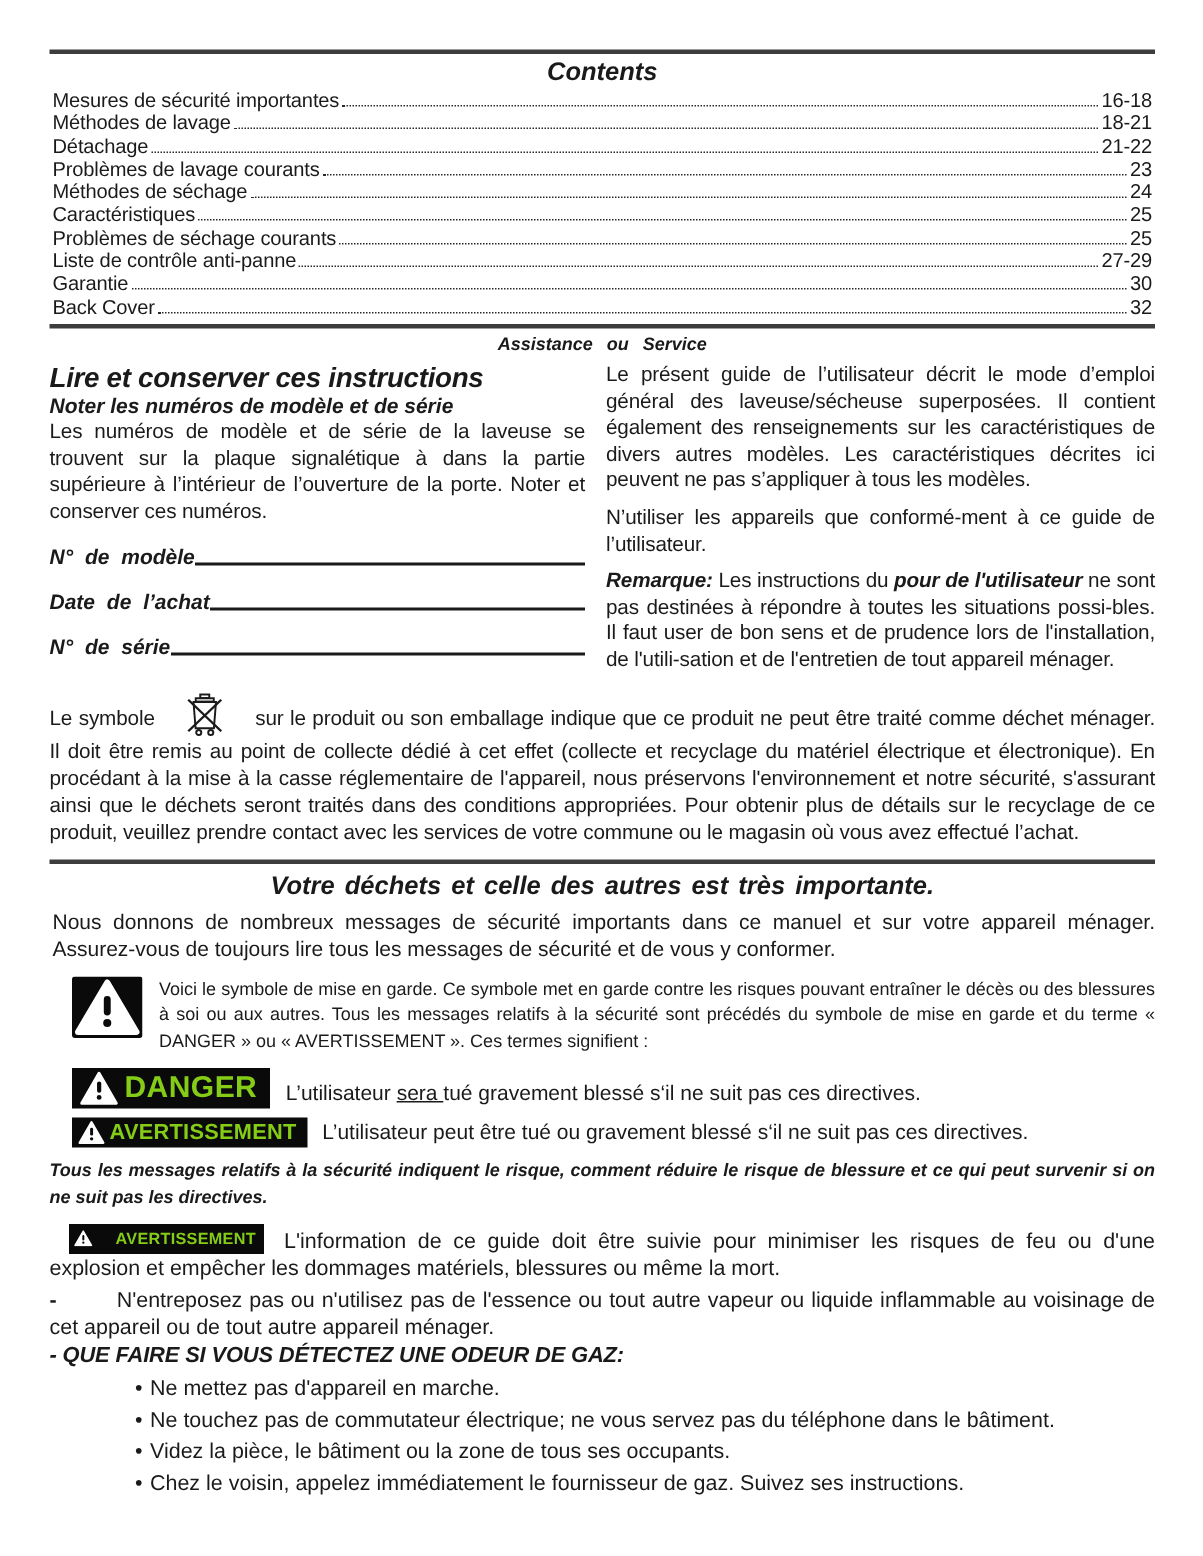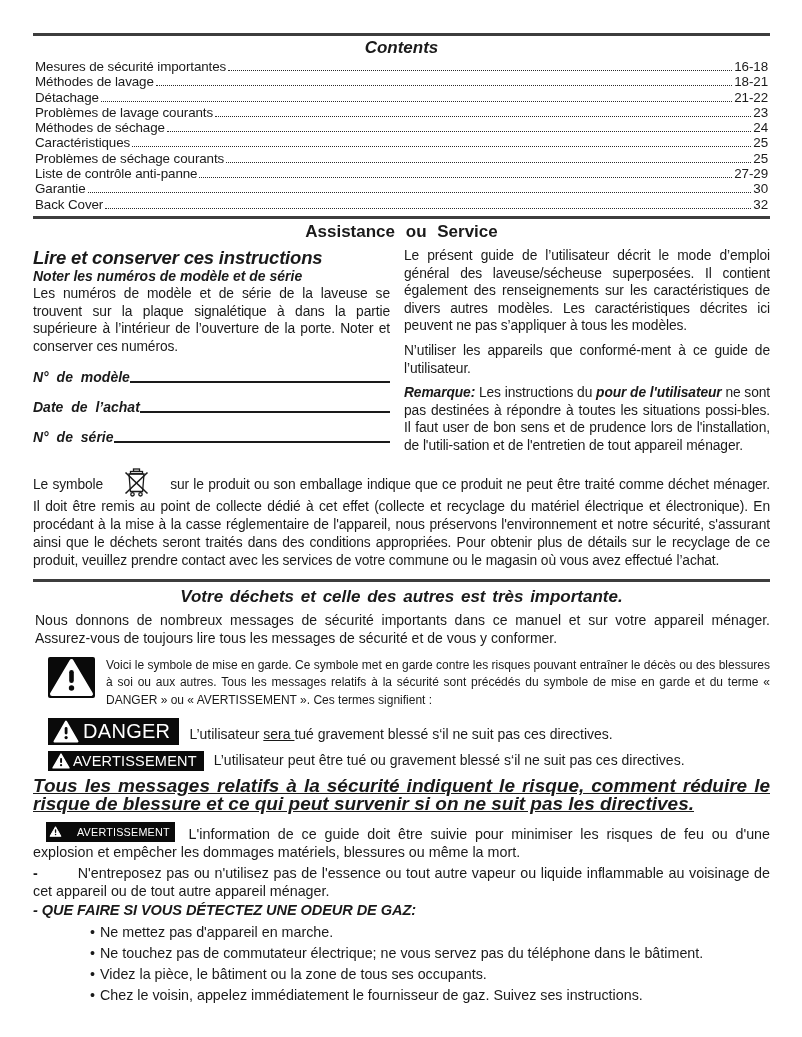--- a/index.html
+++ b/index.html
@@ -11,21 +11,21 @@
   .center { text-align:center; }
   .just { text-align:justify; }
 
   
   .contents-title { font-size:17px; font-weight:bold; font-style:italic; word-spacing:2px; margin:2px 0 1px 0; }
   .toc { margin:0 2px 4px 2px; }
   .toc-row { display:flex; align-items:baseline; font-size:13.4px; line-height:15.3px; letter-spacing:-0.1px; }
   .toc-dots { flex:1; border-bottom:1.6px dotted #2a2a2a; margin:0 2px 3px 2px; }
 
   
-  .assist-title { font-size:17px; font-weight:bold; word-spacing:6px; margin:3px 0 5px 0; }
+  .assist-title { font-size:12px; font-weight:bold; font-style:italic; word-spacing:6px; margin:3px 0 5px 0; }
   .cols { display:flex; gap:14px; }
   .col-left { width:357px; flex:none; }
   .col-right { flex:1; }
   .h-big { font-size:18.5px; font-weight:bold; font-style:italic; letter-spacing:-0.2px; line-height:21px; }
   .h-sub { font-size:14px; font-weight:bold; font-style:italic; line-height:16px; margin-bottom:1px; }
   .body-txt { font-size:13.8px; line-height:17.6px; letter-spacing:-0.1px; }
   .col-right p { margin-bottom:7px; }
   .field-row { display:flex; align-items:flex-end; margin-top:14px; }
   .field-label { font-size:14px; font-weight:bold; font-style:italic; word-spacing:4px; white-space:nowrap; }
   .field-line { flex:1; border-bottom:2px solid #1a1a1a; margin-bottom:2px; }
@@ -35,26 +35,26 @@
   .weee-icon { vertical-align:-9px; margin:0 20px; }
 
   
   .safety-title { font-size:17px; font-weight:bold; font-style:italic; word-spacing:2px; margin:5px 0 4px 0; }
   .intro { font-size:14px; line-height:18px; margin:0 0 10px 2px; }
   .alert-block { display:flex; gap:11px; margin:0 0 9px 15px; }
   .alert-block svg { flex:none; }
   .alert-text { font-size:12px; line-height:17.4px; }
 
   .sig-row { display:flex; align-items:flex-end; margin:0 0 6px 15px; }
-  .badge { background:#0a0a0a; color:#ffffff; display:inline-flex; align-items:center; font-weight:normal; white-space:nowrap; }
+  .badge { background:#0a0a0a; color:#84cc16; display:inline-flex; align-items:center; font-weight:bold; white-space:nowrap; }
   .badge-danger { padding:2px 9px 2px 5px; font-size:20px; letter-spacing:0.3px; gap:4px; }
   .badge-warn { padding:2px 7px 2px 4px; font-size:14.5px; letter-spacing:0.2px; gap:3px; }
   .badge-warn-sm { padding:1px 5px 1px 3px; font-size:10.8px; letter-spacing:0.2px; gap:2px; vertical-align:text-bottom; margin-right:6px; }
   .sig-text { font-size:14px; margin-left:10px; padding-bottom:3px; }
-  .bold-note { font-size:19px; font-weight:bold; font-style:italic; line-height:18px; margin-bottom:9px;text-decoration:underline; }
+  .bold-note { font-size:12px; font-weight:bold; font-style:italic; line-height:18px; margin-bottom:9px; }
   .warn-para { font-size:14.3px; line-height:18px; text-indent:13px; margin-bottom:3px; }
   .dash-para { font-size:14.3px; line-height:18px; margin-bottom:2px; }
   .dash-para .dash { font-weight:bold; margin-right:40px; }
   .gas-heading { font-size:14.6px; font-weight:bold; font-style:italic; letter-spacing:-0.1px; margin:2px 0 4px 0; }
   .bullet-row { display:flex; font-size:14.3px; line-height:21px; padding-left:57px; }
   .bullet-dot { margin-right:5px; }
 </style>
 </head>
 <body>
 

